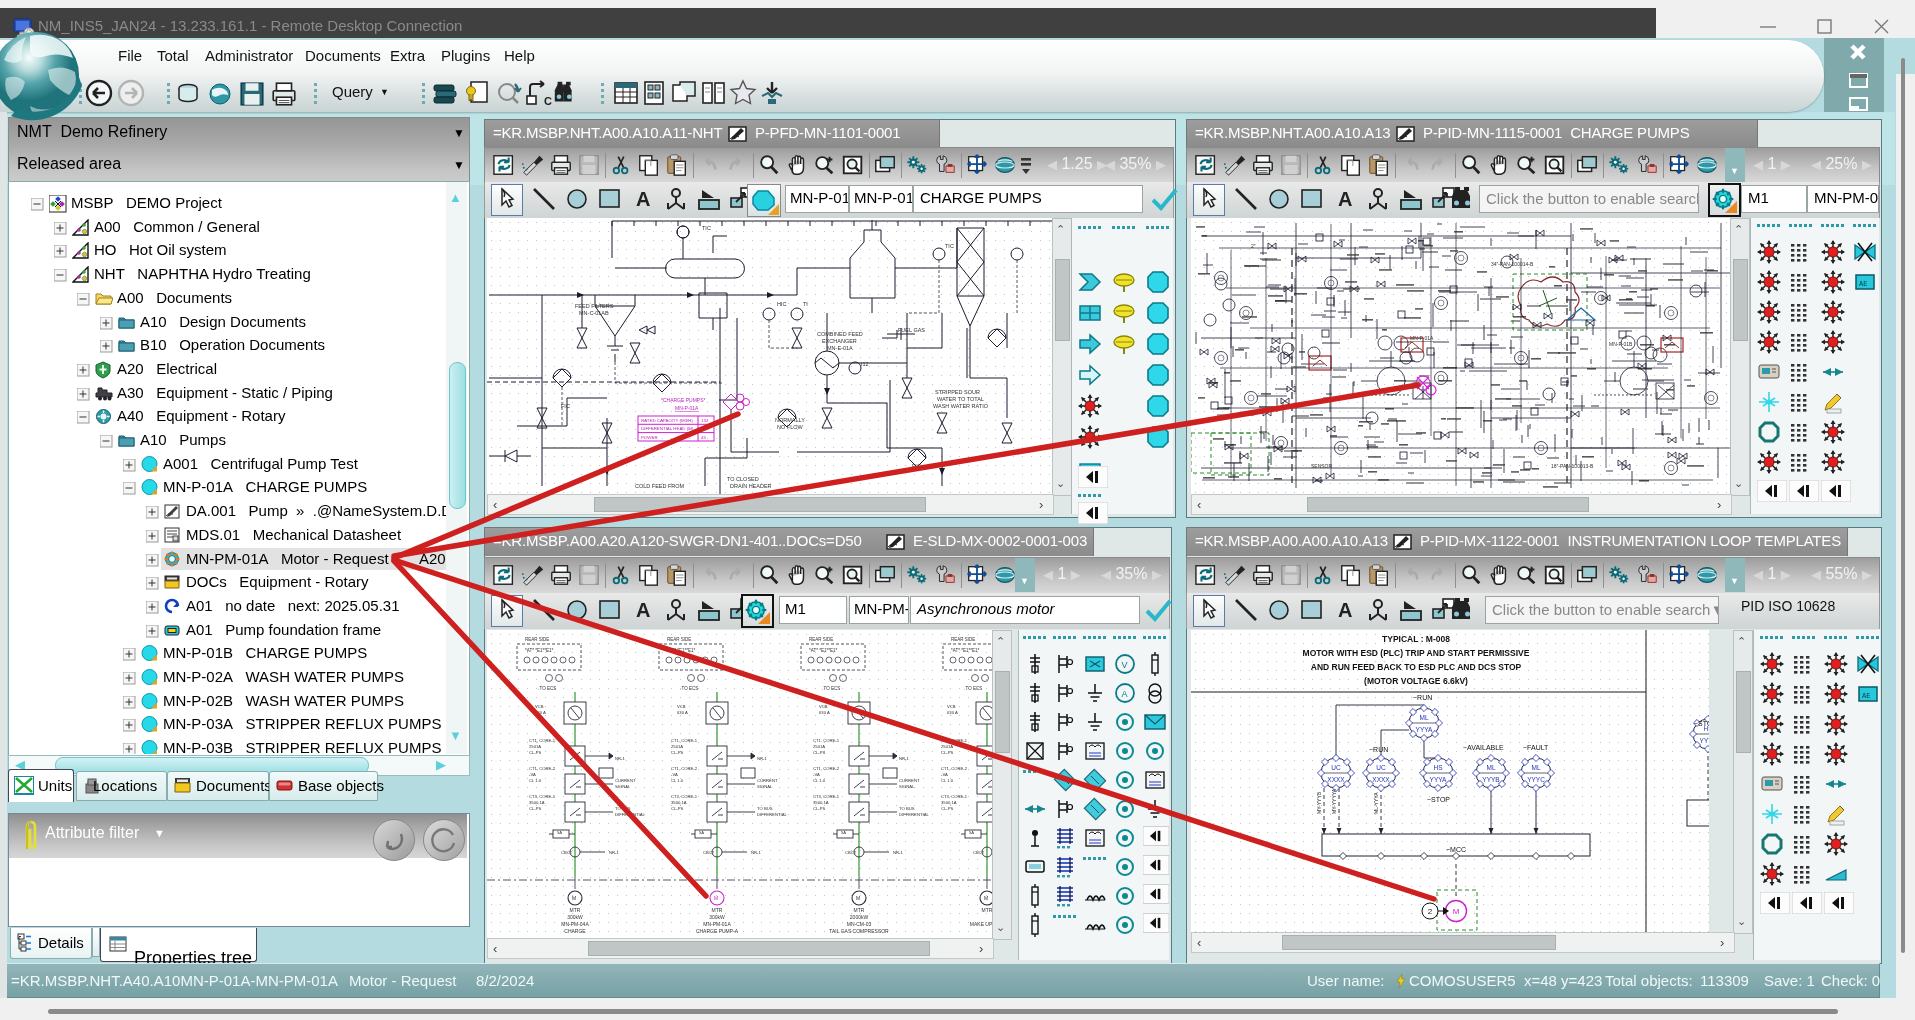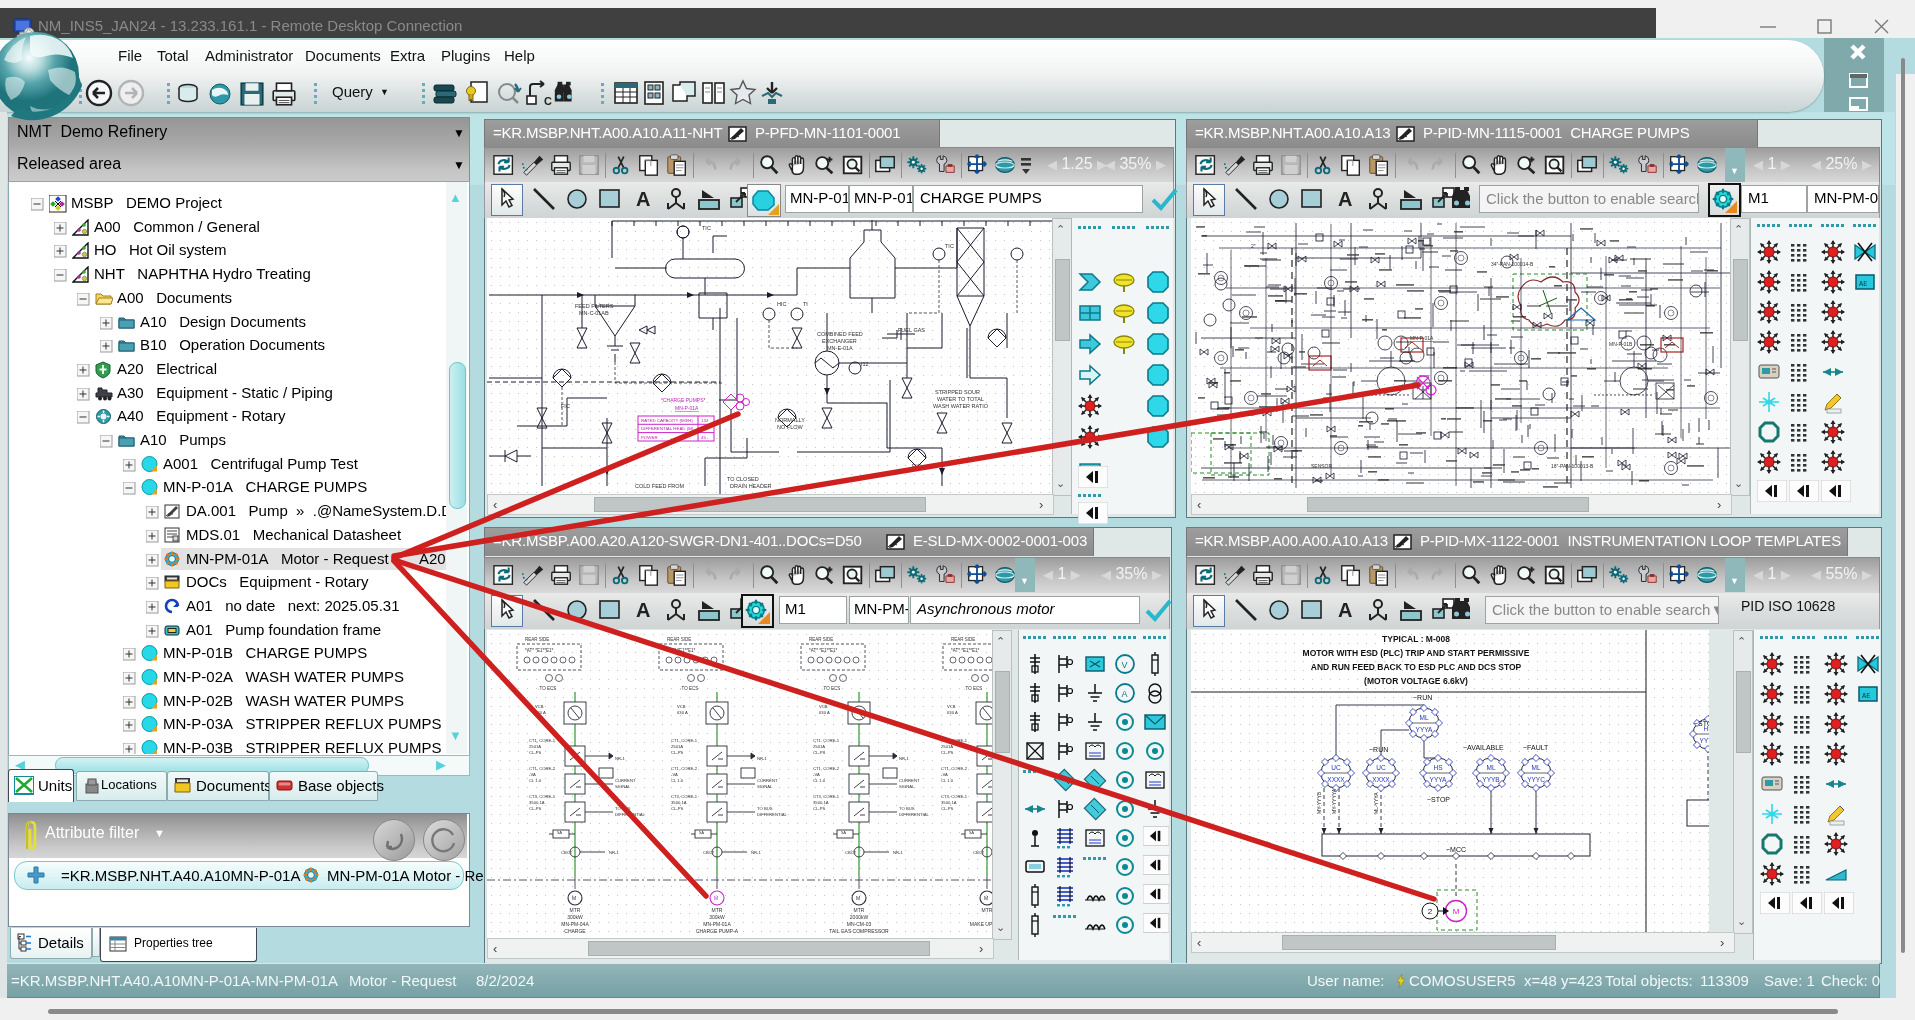--- a/index.html
+++ b/index.html
@@ -920,21 +920,21 @@
 <div class="abs" style="left:0px;top:0;width:64px;height:32px;background:#fff;border:1.5px solid #445;border-bottom:none;border-radius:3px 3px 0 0">
           <svg class="abs" style="left:5px;top:6px" width="20" height="19" viewBox="0 0 20 19">
             <use href="#iunits"></use>
           </svg>
           <span class="t" style="left:29px;top:7px;font-size:15px;color:#000">Units</span>
         </div>
 <div class="abs" style="left:68px;top:2px;width:89px;height:28px;background:linear-gradient(#f2fafa,#d8ecec);border:1px solid #8aacac;border-radius:3px 3px 0 0">
           <svg class="abs" style="left:6px;top:5px" width="18" height="18" viewBox="0 0 18 18">
             <use href="#ilock"></use>
           </svg>
-          <span class="t" style="left:24px;top:5px;font-size:13px;color:#000">Locations</span>
+          <span class="t" style="left:16px;top:5px;font-size:15px;color:#000">Locations</span>
         </div>
 <div class="abs" style="left:159px;top:2px;width:100px;height:28px;background:linear-gradient(#f2fafa,#d8ecec);border:1px solid #8aacac;border-radius:3px 3px 0 0">
           <svg class="abs" style="left:6px;top:5px" width="18" height="18" viewBox="0 0 18 18">
             <use href="#ifloppy"></use>
           </svg>
           <span class="t" style="left:28px;top:5px;font-size:15px;color:#000">Documents</span>
         </div>
 <div class="abs" style="left:261px;top:2px;width:107px;height:28px;background:linear-gradient(#f2fafa,#d8ecec);border:1px solid #8aacac;border-radius:3px 3px 0 0">
           <svg class="abs" style="left:6px;top:5px" width="18" height="18" viewBox="0 0 18 18">
             <use href="#ibase"></use>
@@ -955,45 +955,35 @@
             <svg width="40" height="40" viewBox="0 0 40 40">
               <path d="M27 14 Q30 22 24 27 Q18 31 13 27 M13 27 L18 27 M13 27 L14 21" fill="none" stroke="#707070" stroke-width="2.4"></path>
             </svg>
           </div>
    <div class="abs" style="left:414px;top:5px;width:40px;height:40px;border-radius:50%;background:linear-gradient(135deg,#dcdcdc,#a2a2a2);border:1px solid #888">
             <svg width="40" height="40" viewBox="0 0 40 40">
               <path d="M29 15 A11 11 0 1 0 30 23" fill="none" stroke="#787878" stroke-width="2.4"></path>
             </svg>
           </div>
   </div>
-  <div class="abs" style="left:5px;top:47px;width:448px;height:27px;border:1.5px solid #7cc4cc;border-radius:13px;background:linear-gradient(#f6fdfd,#c9ecef)">
-   <svg class="abs" style="left:12px;top:4px" width="18" height="18" viewBox="0 0 18 18">
-            <use href="#iplus"></use>
-          </svg>
-   <span class="t" style="left:46px;top:5px;font-size:15px;color:#000">=KR.MSBP.NHT.A40.A10MN-P-01A</span>
-   <svg class="abs" style="left:288px;top:5px" width="16" height="16" viewBox="0 0 16 16">
-            <use href="#imotor"></use>
-          </svg>
-   <span class="t" style="left:312px;top:5px;font-size:15px;color:#000">MN-PM-01A Motor - Re</span>
-  </div>
  </div>
 
  <div class="abs" id="bottabs" style="left:0;top:811px;width:460px;height:33px">
 <div class="abs" style="left:2px;top:0;width:80px;height:30px;background:linear-gradient(#fff,#e8f2f2);border:1px solid #8aacac;border-top:none;border-radius:0 0 3px 3px">
           <svg class="abs" style="left:6px;top:5px" width="16" height="19" viewBox="0 0 16 19">
             <use href="#idet"></use>
           </svg>
           <span class="t" style="left:27px;top:6px;font-size:15px;color:#000">Details</span>
         </div>
 <div class="abs" style="left:84px;top:0;width:6px;height:28px;background:linear-gradient(#fff,#e0ecec);border:1px solid #8aacac;border-top:none"></div>
 <div class="abs" style="left:92px;top:0;width:155px;height:33px;background:#fff;border:1.5px solid #445;border-top:none;border-radius:0 0 3px 3px">
           <svg class="abs" style="left:8px;top:7px" width="18" height="18" viewBox="0 0 18 18">
             <use href="#iptree"></use>
           </svg>
-          <span class="t" style="left:33px;top:8px;font-size:12px;color:#000">Properties tree</span>
+          <span class="t" style="left:33px;top:20px;font-size:18px;color:#000">Properties tree</span>
         </div>
 </div>
 </div>
 
 <div class="abs" id="winTL">
 <div class="abs" style="left:484px;top:81px;width:690px;height:397px;background:#dfe7e7;border:1.5px solid #5a7a82"></div>
 <div class="abs wtitle" style="left:484px;top:81px;width:454px;">
         <span class="t" style="left:8px;top:4px">=KR.MSBP.NHT.A00.A10.A11-NHT</span>
         <svg class="abs" style="left:242px;top:3px" width="22" height="22" viewBox="0 0 22 22">
           <use href="#s_doct"></use>

